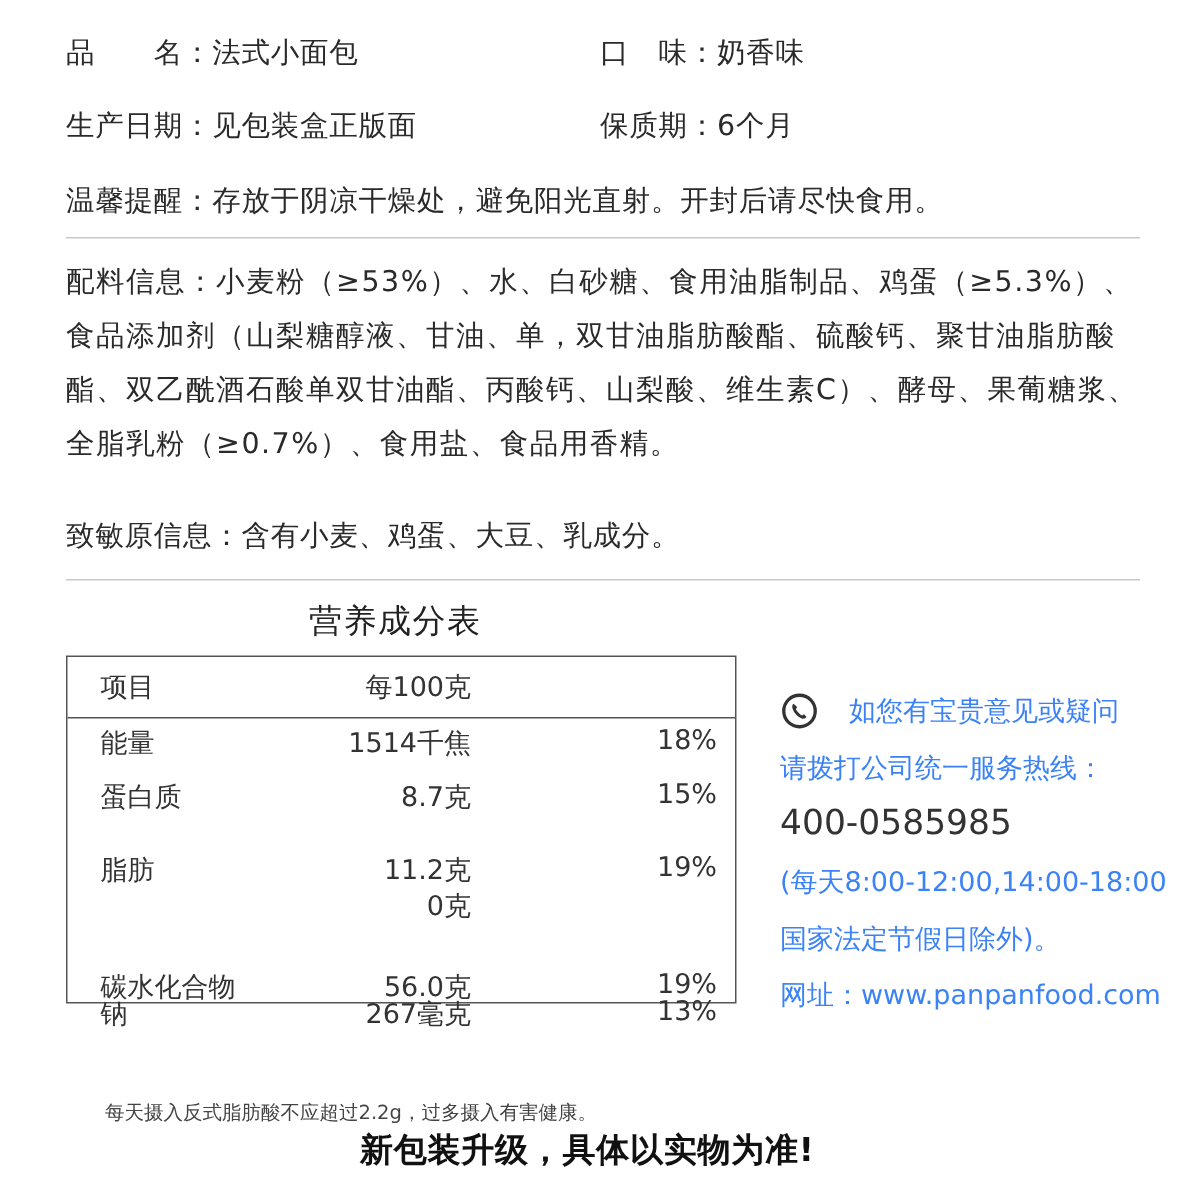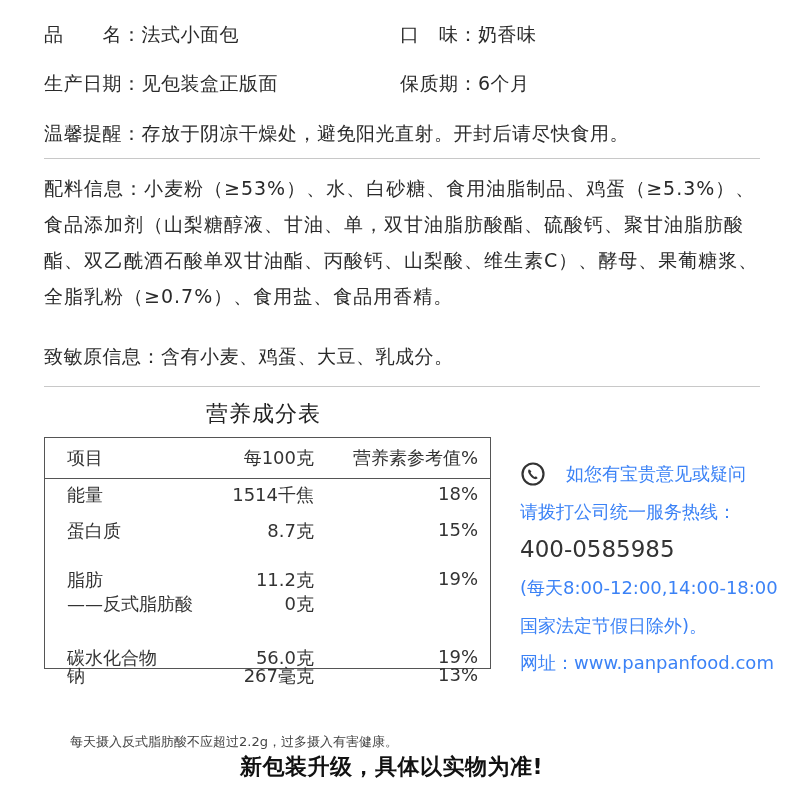--- a/index.html
+++ b/index.html
@@ -64,40 +64,38 @@
 </div>
 
 <div class="divider" style="top:386px;"></div>
 
 <div class="abs table-title" style="left:206px; top:399px;">营养成分表</div>
 
 <div class="ntable">
   <div class="nrow" style="top:2px;">
     <span class="c1">项目</span>
     <span class="c2">每100克</span>
-    <span class="c3">营养素参考值%</span>
   </div>
   <div class="hdr-sep"></div>
   <div class="nrow" style="top:39px;">
     <span class="c1">能量</span>
     <span class="c2">1514千焦</span>
     <span class="c3">18%</span>
   </div>
   <div class="nrow" style="top:75px;">
     <span class="c1">蛋白质</span>
     <span class="c2">8.7克</span>
     <span class="c3">15%</span>
   </div>
   <div class="nrow" style="top:111px;margin-top:13px;">
     <span class="c1">脂肪</span>
     <span class="c2">11.2克</span>
     <span class="c3">19%</span>
   </div>
   <div class="nrow" style="top:148px;">
-    <span class="c1">——反式脂肪酸</span>
     <span class="c2">0克</span>
     <span class="c3"></span>
   </div>
   <div class="nrow" style="top:202px;">
     <span class="c1">碳水化合物</span>
     <span class="c2">56.0克</span>
     <span class="c3">19%</span>
   </div>
   <div class="nrow" style="top:220px;">
     <span class="c1">钠</span>

